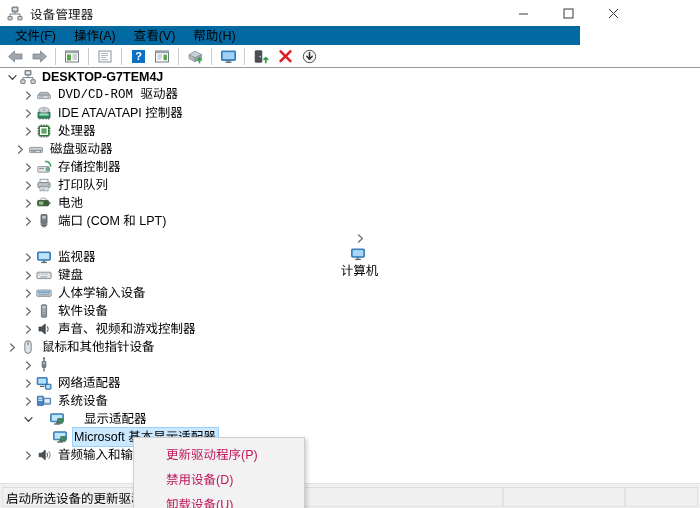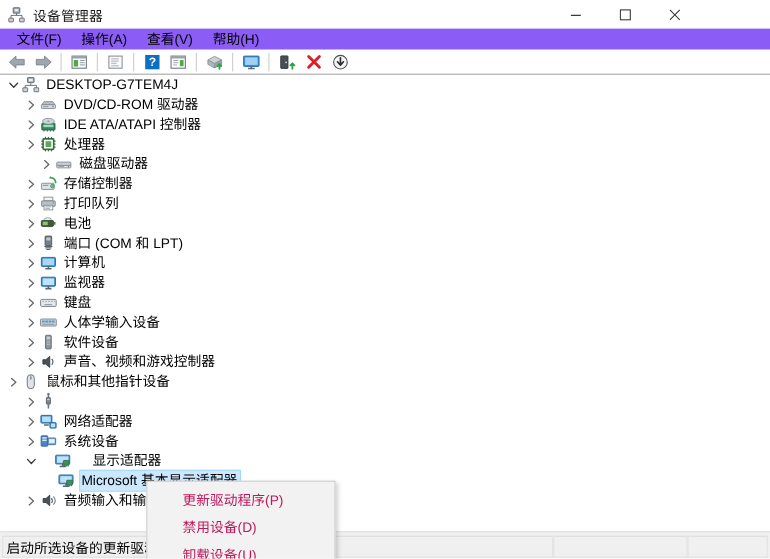--- a/index.html
+++ b/index.html
@@ -59,22 +59,22 @@
     display: flex;
     align-items: center;
     justify-content: center;
     color: #3b3b3b;
   }
 
   
   .menubar {
     position: absolute;
     left: 0; top: 26px;
-    width: 700px; height: 20px;
-    background: #8b5cf6;
+    width: 580px; height: 20px;
+    background: #0369a1;
     display: flex;
     align-items: center;
     padding-left: 6px;
     box-sizing: border-box;
   }
   .menu-item {
     font-size: 12.5px;
     color: #000000;
     padding: 2px 9px;
     white-space: nowrap;
@@ -367,38 +367,38 @@
           <circle cx="7.5" cy="7.5" r="6.2" fill="#f5f5f5" stroke="#4a4f54" stroke-width="1"></circle>
           <path d="M7.5 3.6 V9.6 M4.8 7.2 L7.5 10.2 L10.2 7.2" fill="none" stroke="#2b2f33" stroke-width="1.5" stroke-linecap="round" stroke-linejoin="round"></path>
         </svg>
       </span>
     </div>
 
   </div>
   <div class="toolbar-底线"></div>
 
   <div class="tree" id="tree">
-      <div class="row" style="padding-left: 4px;">
+      <div class="row" style="padding-left: 4px; font-weight: bold;">
         <span class="chev">
           <svg class="ic" width="9" height="9" viewBox="0 0 9 9">
             <path d="M1 2.6 L4.5 6.4 L8 2.6" fill="none" stroke="#3d3d3d" stroke-width="1.25" stroke-linecap="round" stroke-linejoin="round"></path>
           </svg>
         </span>
         <span class="row-icon">
           <svg class="ic" width="16" height="16" viewBox="0 0 16 16">
             <rect x="5" y="1.5" width="6" height="4.6" rx="0.5" fill="#9aa3ab" stroke="#5f686f" stroke-width="0.8"></rect>
             <rect x="6.2" y="2.6" width="3.6" height="2.4" fill="#eceef0"></rect>
             <path d="M8 6.1 V8.6 M2.9 11 V8.6 H13.1 V11" stroke="#6b747b" stroke-width="0.9" fill="none"></path>
             <rect x="0.8" y="10.8" width="4.3" height="3.6" rx="0.4" fill="#cdd3d8" stroke="#5f686f" stroke-width="0.8"></rect>
             <rect x="10.9" y="10.8" width="4.3" height="3.6" rx="0.4" fill="#cdd3d8" stroke="#5f686f" stroke-width="0.8"></rect>
           </svg>
         </span>
         <span class="row-label">DESKTOP-G7TEM4J</span>
       </div>
-      <div class="row" style="padding-left: 20px;">
+      <div class="row" style="padding-left: 20px; font-family: Liberation Mono, monospace;">
         <span class="chev">
           <svg class="ic" width="9" height="9" viewBox="0 0 9 9">
             <path d="M2.6 1 L6.4 4.5 L2.6 8" fill="none" stroke="#6b6b6b" stroke-width="1.25" stroke-linecap="round" stroke-linejoin="round"></path>
           </svg>
         </span>
         <span class="row-icon">
           <svg class="ic" width="16" height="16" viewBox="0 0 16 16">
             <path d="M2 8.2 L4 5.4 H12 L14 8.2 Z" fill="#b9c0c6" stroke="#7f888f" stroke-width="0.8" stroke-linejoin="round"></path>
             <rect x="1.6" y="8.2" width="12.8" height="3.4" rx="0.6" fill="#d9dee2" stroke="#7f888f" stroke-width="0.8"></rect>
             <rect x="3" y="9.5" width="5" height="0.9" fill="#8f979e"></rect>
@@ -432,21 +432,21 @@
         </span>
         <span class="row-icon">
           <svg class="ic" width="16" height="16" viewBox="0 0 16 16">
             <rect x="3.2" y="3.2" width="9.6" height="9.6" rx="0.6" fill="#ffffff" stroke="#2f7d32" stroke-width="1.5"></rect>
             <rect x="5.4" y="5.4" width="5.2" height="5.2" fill="#5aa85e"></rect>
             <path d="M5.3 3.2 V1.4 M8 3.2 V1.4 M10.7 3.2 V1.4 M5.3 12.8 V14.6 M8 12.8 V14.6 M10.7 12.8 V14.6 M3.2 5.3 H1.4 M3.2 8 H1.4 M3.2 10.7 H1.4 M12.8 5.3 H14.6 M12.8 8 H14.6 M12.8 10.7 H14.6" stroke="#3b4248" stroke-width="0.85"></path>
           </svg>
         </span>
         <span class="row-label">处理器</span>
       </div>
-      <div class="row" style="padding-left: 34px; text-align: right;">
+      <div class="row" style="padding-left: 12px; text-align: right;">
         <span class="chev">
           <svg class="ic" width="9" height="9" viewBox="0 0 9 9">
             <path d="M2.6 1 L6.4 4.5 L2.6 8" fill="none" stroke="#6b6b6b" stroke-width="1.25" stroke-linecap="round" stroke-linejoin="round"></path>
           </svg>
         </span>
         <span class="row-icon">
           <svg class="ic" width="16" height="16" viewBox="0 0 16 16">
             <rect x="1.6" y="6.4" width="12.8" height="3.6" rx="0.7" fill="#c9ced3" stroke="#7d868d" stroke-width="0.8"></rect>
             <rect x="1.6" y="9.4" width="12.8" height="2.2" rx="0.6" fill="#e2e6ea" stroke="#7d868d" stroke-width="0.8"></rect>
             <rect x="3" y="10.1" width="5.2" height="0.8" fill="#8f979e"></rect>
@@ -513,21 +513,21 @@
         </span>
         <span class="row-icon">
           <svg class="ic" width="16" height="16" viewBox="0 0 16 16">
             <rect x="5" y="1.6" width="6" height="8.6" rx="0.8" fill="#767f86" stroke="#4f575d" stroke-width="0.8"></rect>
             <rect x="6.2" y="3" width="3.6" height="2.6" fill="#c3c9ce"></rect>
             <path d="M4.3 11 H11.7 M5.2 12.4 H10.8 M6.2 13.8 H9.8" stroke="#5b646a" stroke-width="1.1"></path>
           </svg>
         </span>
         <span class="row-label">端口 (COM 和 LPT)</span>
       </div>
-      <div class="row" style="padding-left: 20px;">
+      <div class="row" style="padding-left: 20px; flex-direction: column;">
         <span class="chev">
           <svg class="ic" width="9" height="9" viewBox="0 0 9 9">
             <path d="M2.6 1 L6.4 4.5 L2.6 8" fill="none" stroke="#6b6b6b" stroke-width="1.25" stroke-linecap="round" stroke-linejoin="round"></path>
           </svg>
         </span>
         <span class="row-icon">
           <svg class="ic" width="16" height="16" viewBox="0 0 16 16">
             <rect x="1.6" y="3" width="12.8" height="8.2" rx="0.7" fill="#3f8fd2" stroke="#2d6ba3" stroke-width="0.9"></rect>
             <rect x="2.8" y="4.1" width="10.4" height="6" fill="#a9d8f7"></rect>
             <path d="M5.2 13.4 H10.8" stroke="#5c666e" stroke-width="1.4"></path>

